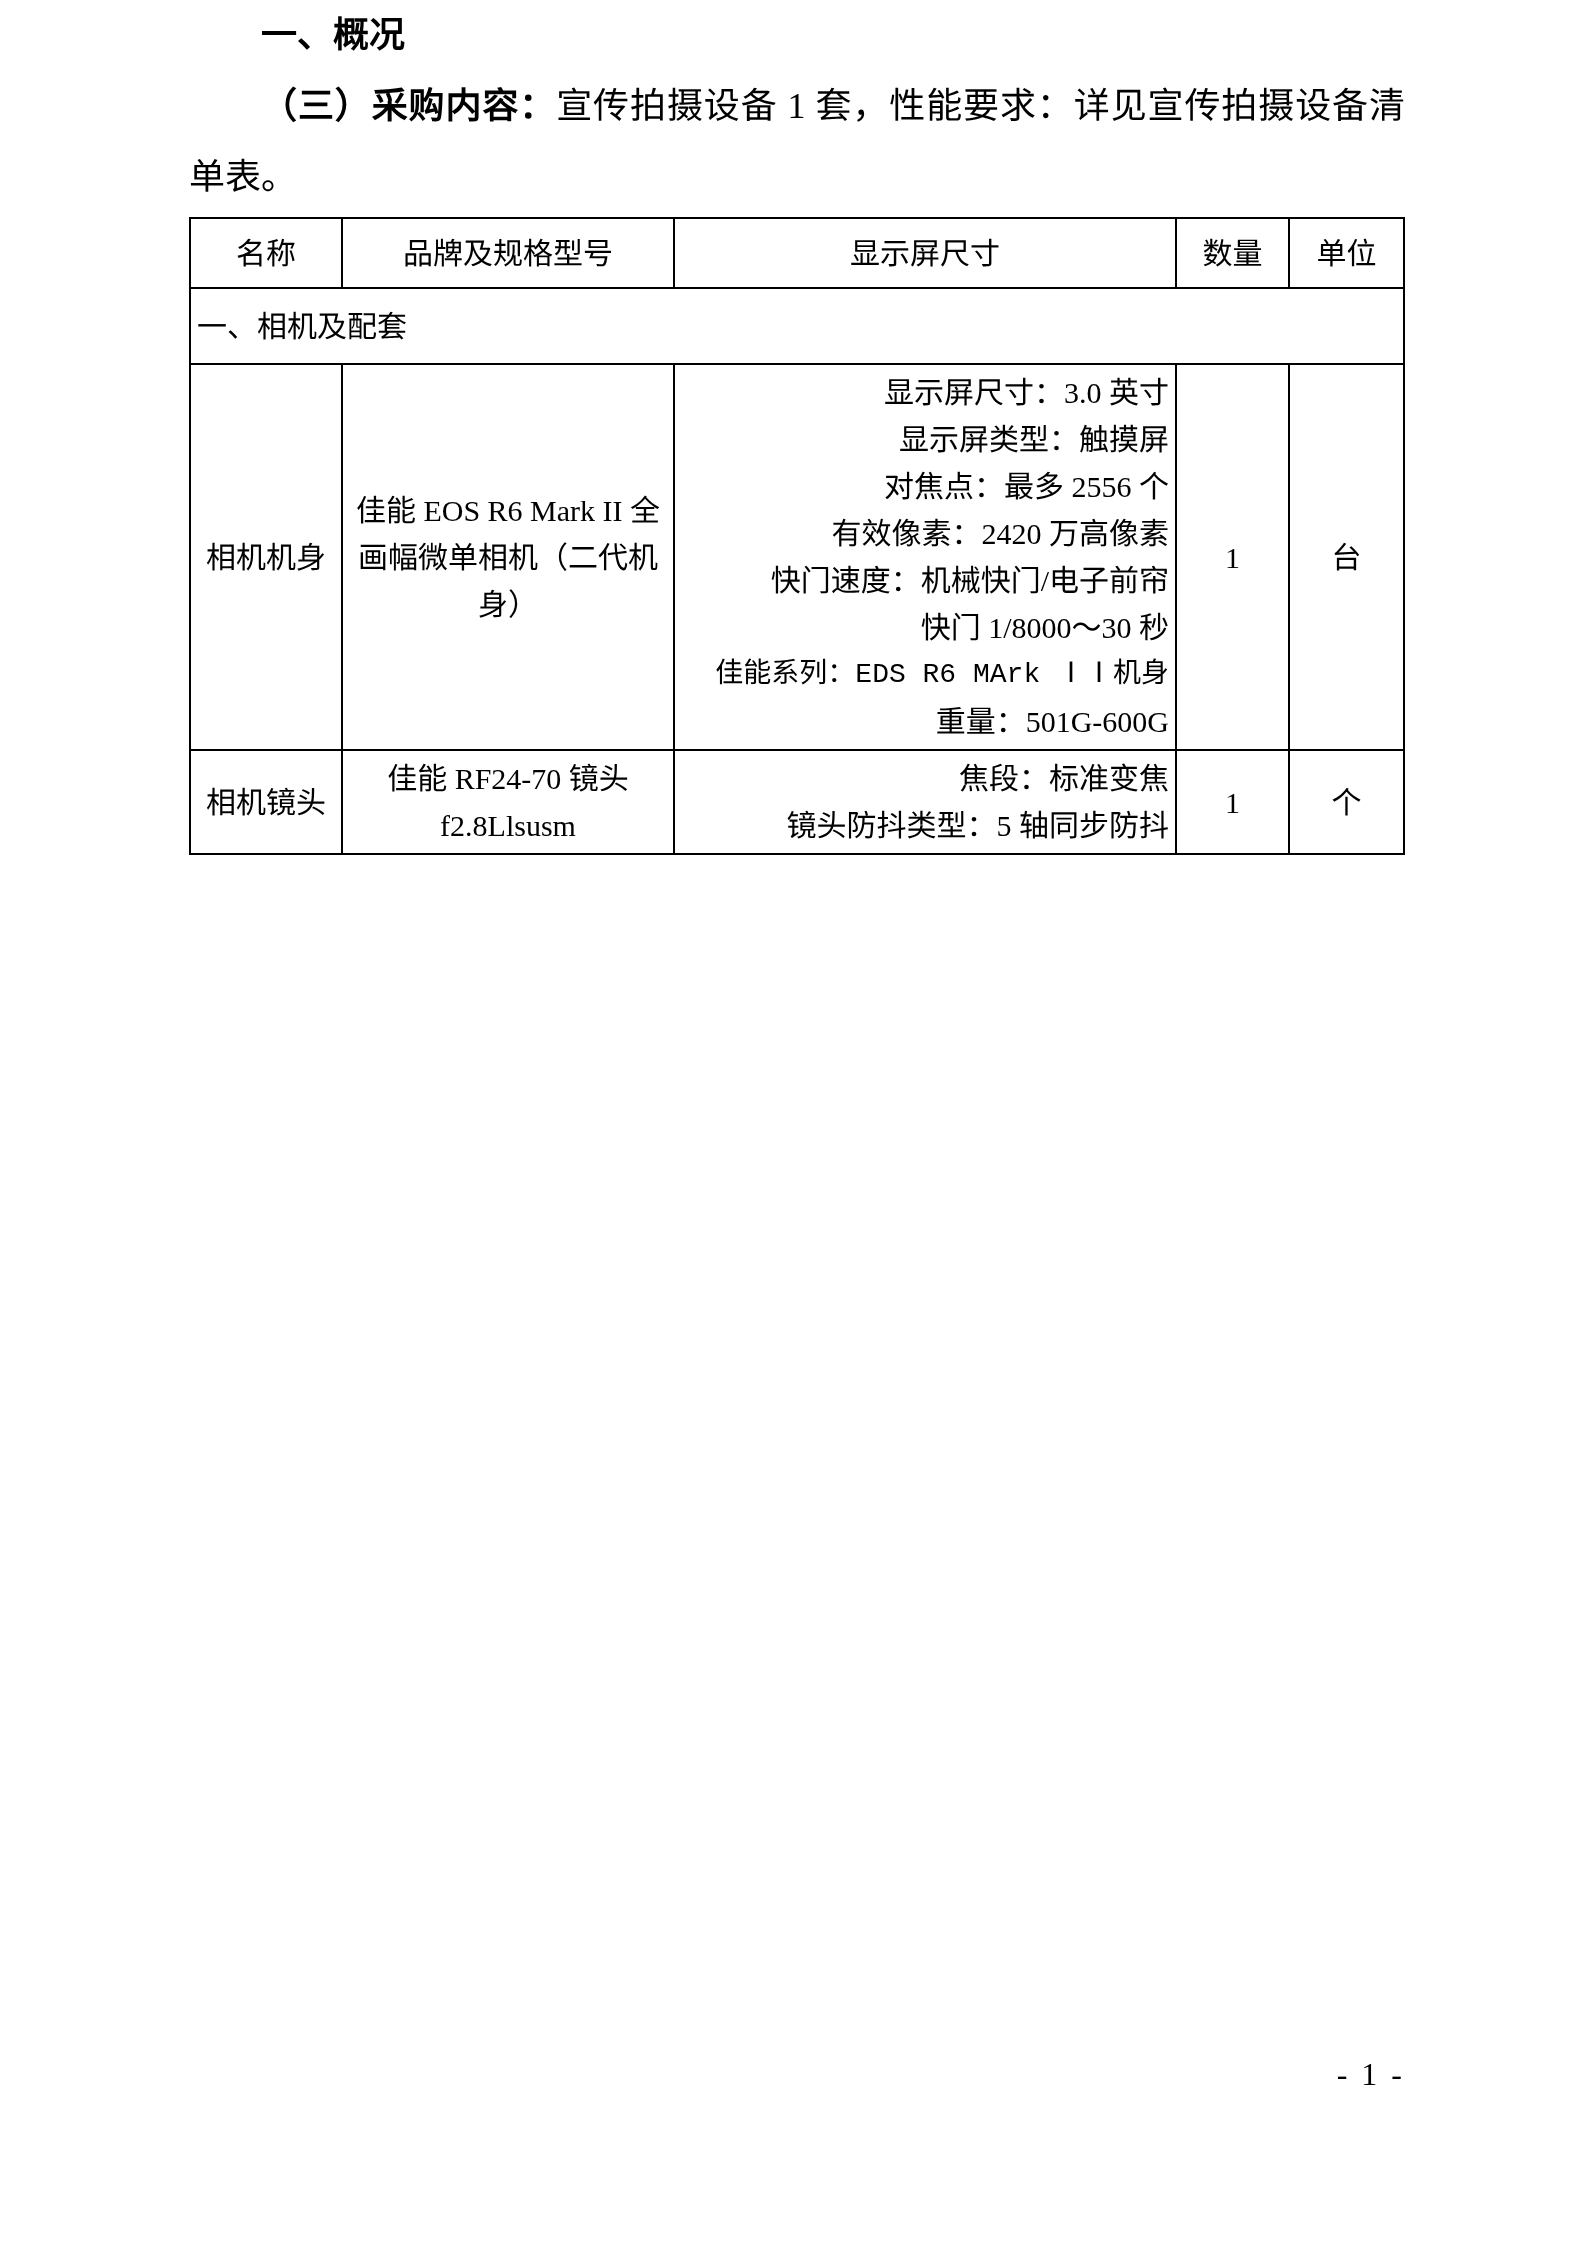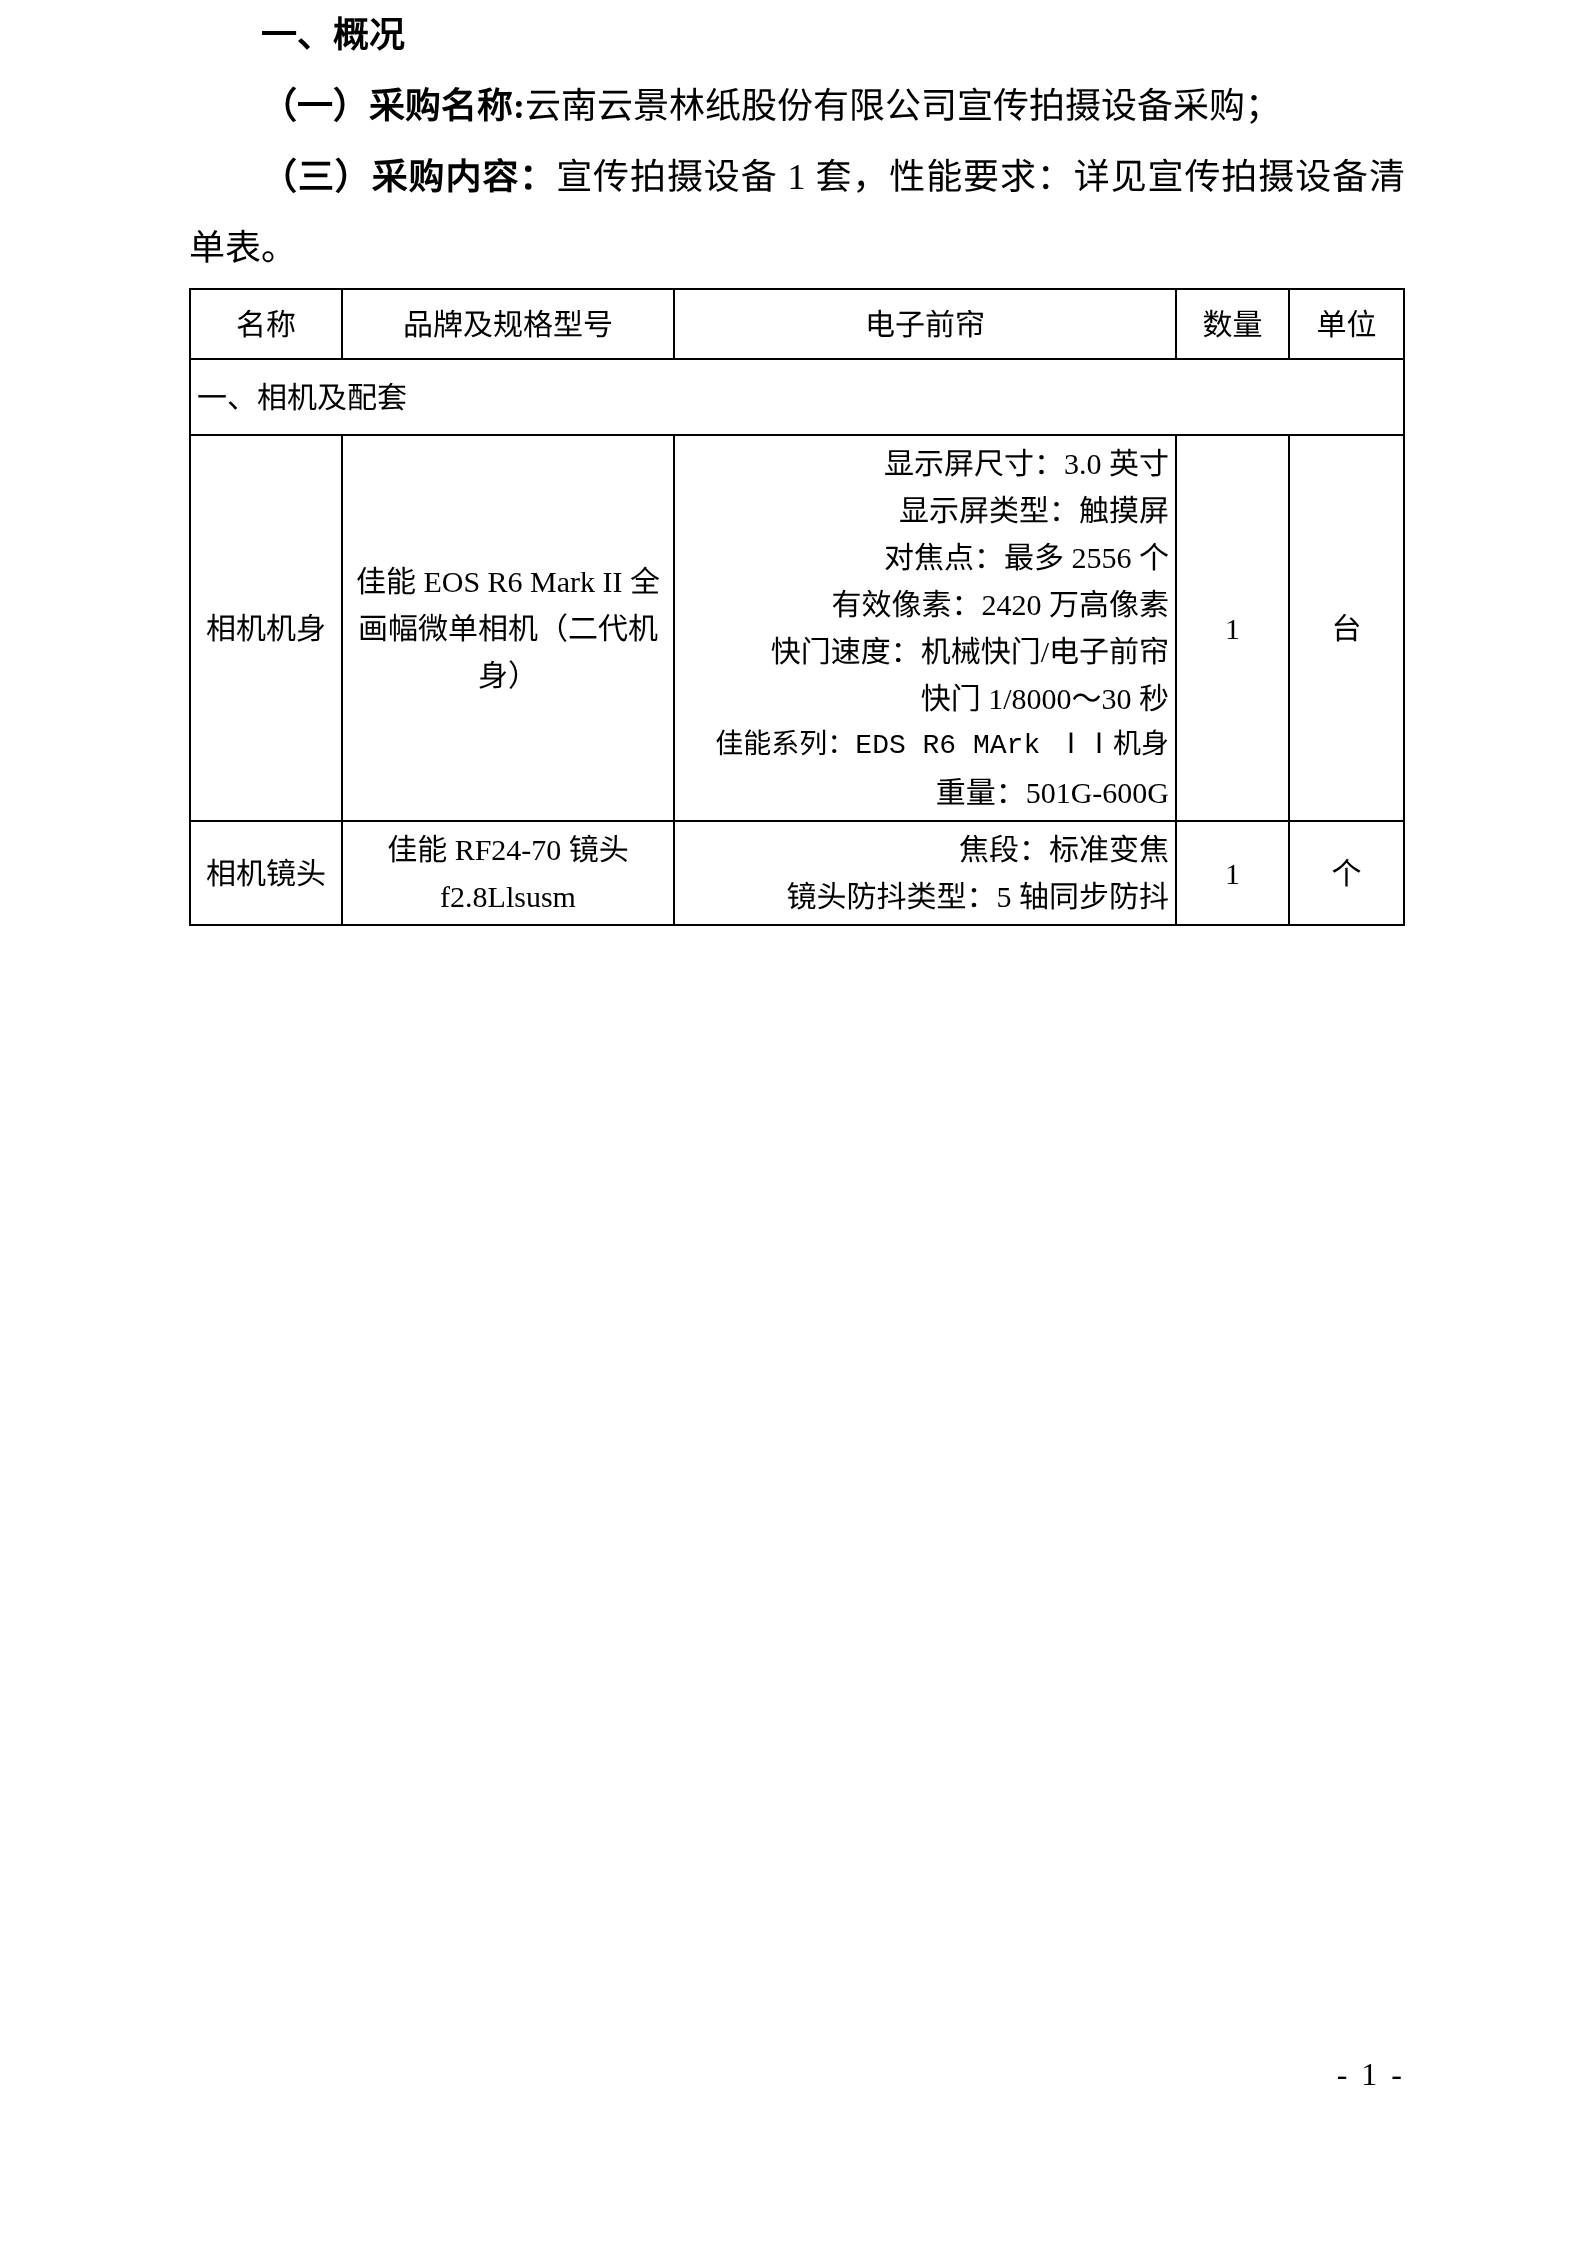--- a/index.html
+++ b/index.html
@@ -135,43 +135,40 @@
 </head>
 <body>
 
 <div class="page">
   <div class="content">
 
 
 
     <p class="heading-1">一、概况</p>
 
-    <p class="sub-item">
-      <span class="lbl">（一）采购名称:</span><span>云南云景林纸股份有限公司宣传拍摄设备采购；</span>
-    </p>
 
 
     <p class="sub-item">
       <span class="lbl">（三）采购内容：</span><span>宣传拍摄设备 1 套，性能要求：详见宣传拍摄设备清单表。</span>
     </p>
 
 
     <table class="spec-table">
       <colgroup>
         <col class="col-name">
           <col class="col-brand">
           <col class="col-spec">
           <col class="col-qty">
           <col class="col-unit">
       </colgroup>
       <thead>
         <tr>
           <td>名称</td>
           <td>品牌及规格型号</td>
-          <td>电子前帘</td>
+          <td>显示屏尺寸</td>
           <td>数量</td>
           <td>单位</td>
         </tr>
       </thead>
       <tbody>
         <tr class="section-row">
           <td colspan="5">一、相机及配套</td>
         </tr>
 
         <tr>

